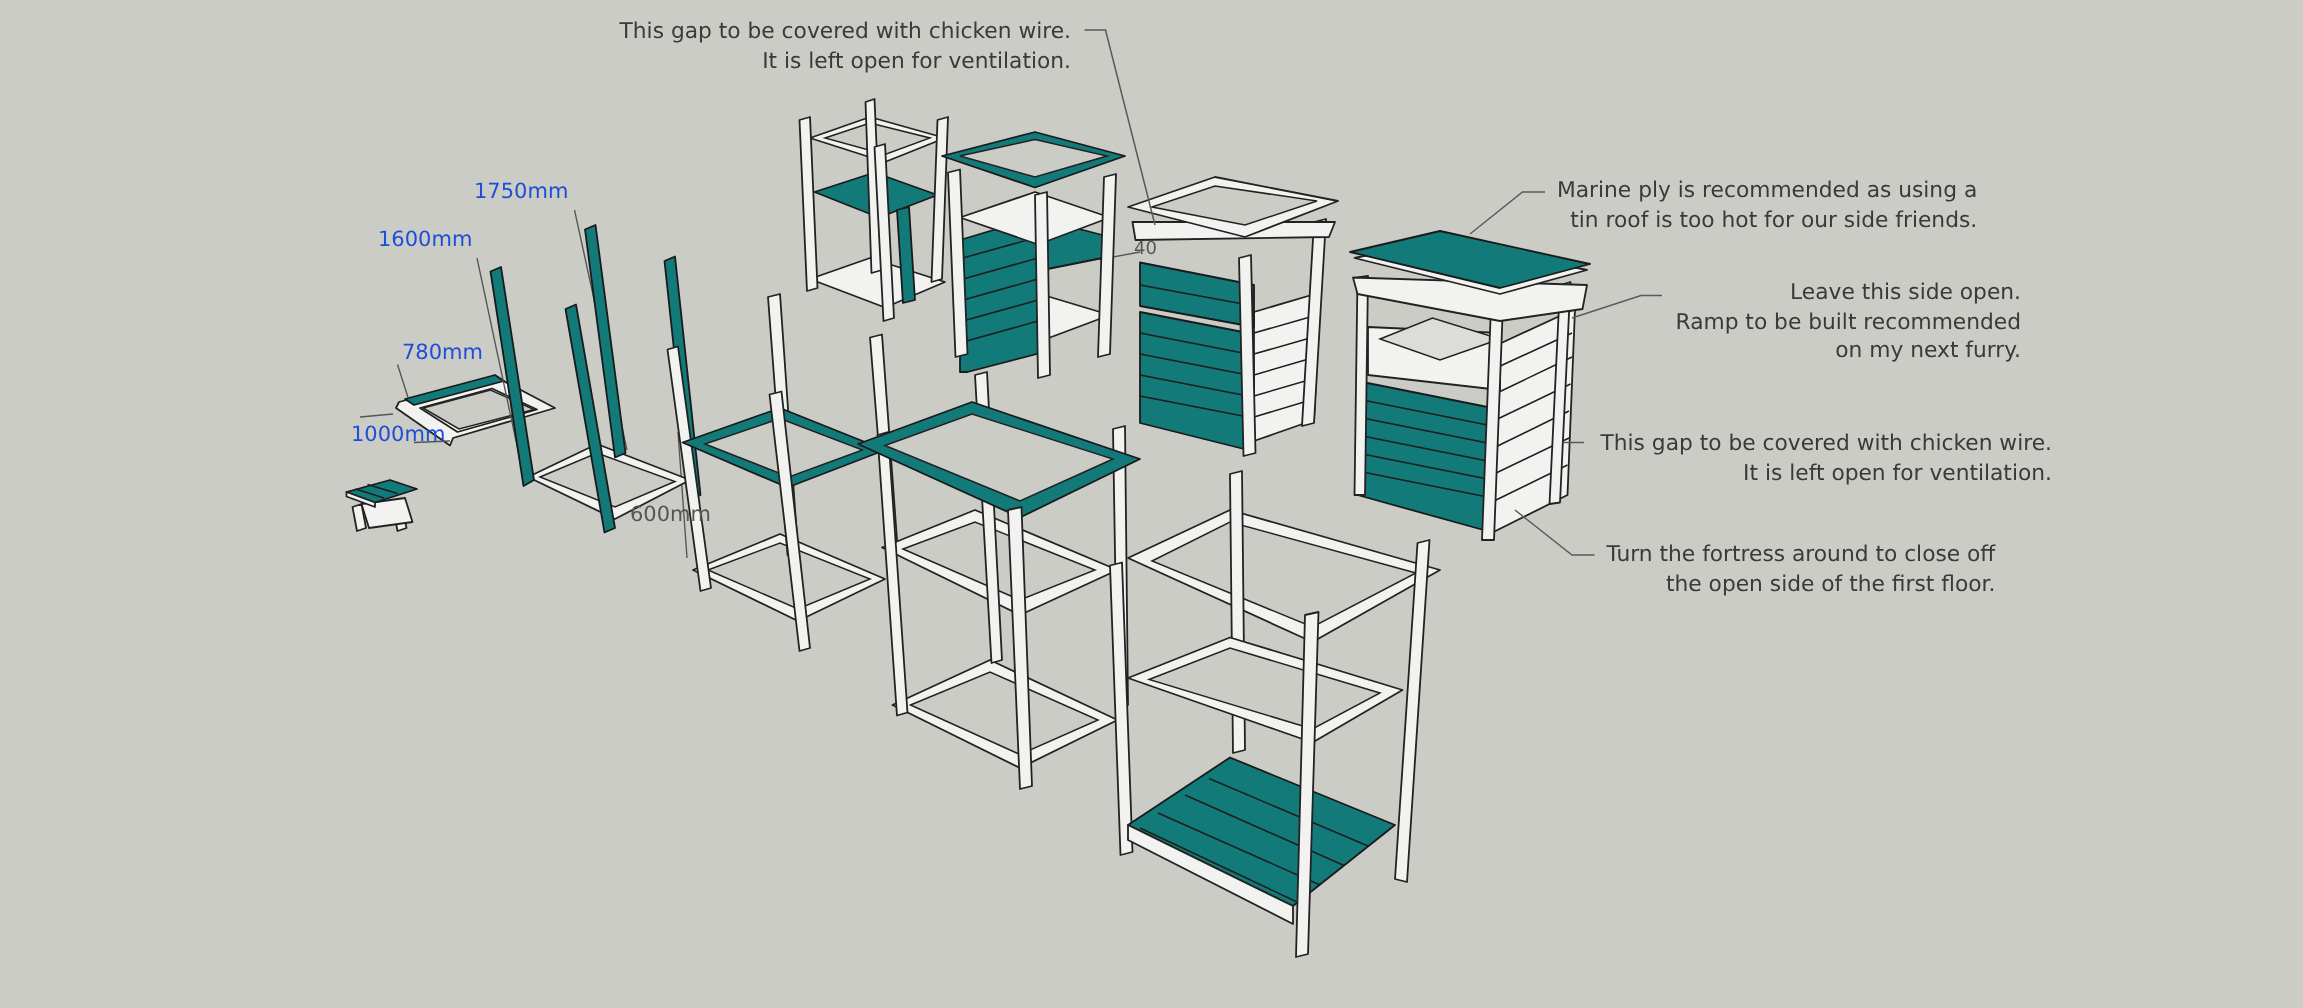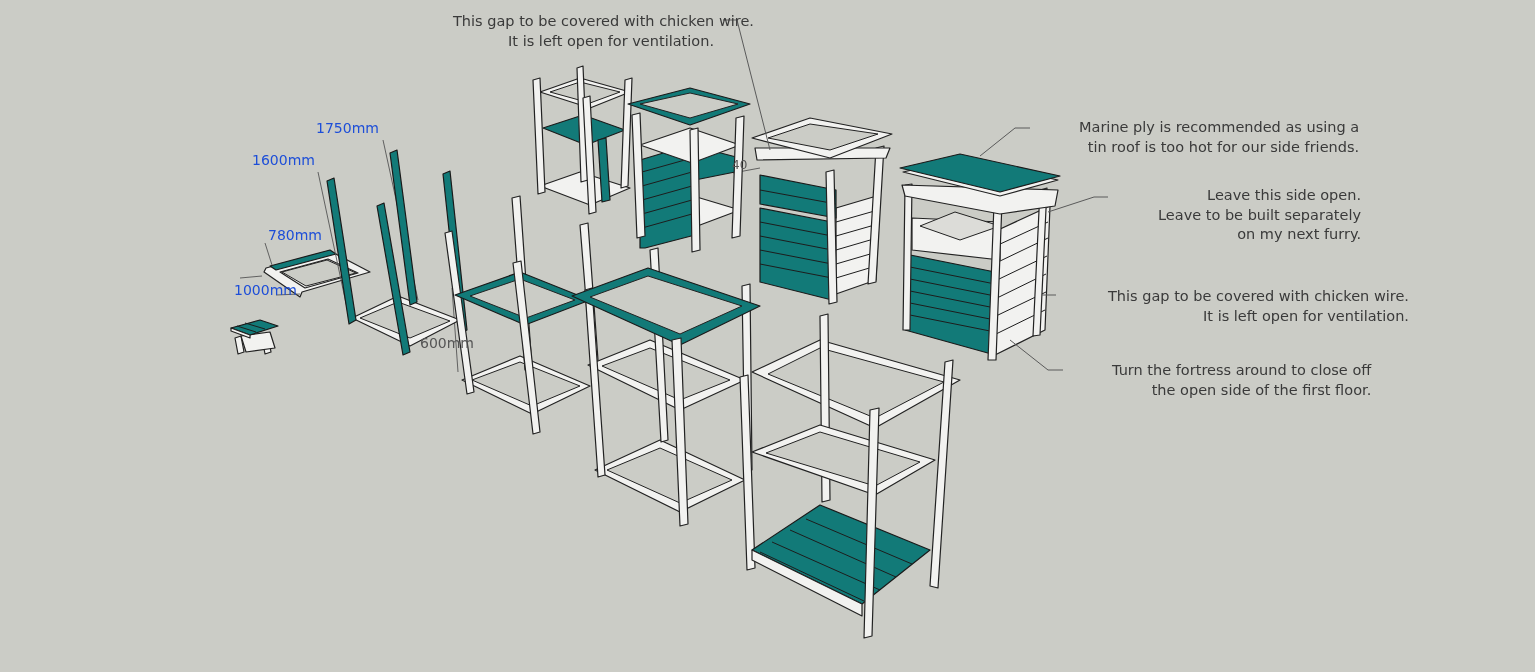--- a/index.html
+++ b/index.html
@@ -1,19 +1,19 @@
 <!DOCTYPE html>
 <html><head>
 <meta charset="utf-8">
 <style>
   html,body{margin:0;padding:0;}
   body{width:1535px;height:672px;background:#cbccc6;overflow:hidden;position:relative;font-family:"DejaVu Sans","Liberation Sans",sans-serif;}
   #canvas{position:absolute;left:0;top:0;width:1535px;height:672px;}
   .note{position:absolute;font-size:14.5px;line-height:19.5px;color:#3a3a3a;white-space:nowrap;text-align:right;}
-  .note span{display:block;margin-left:41px;}
+  .note span{display:block;}
   .note.right{text-align:right;}
   .dim{position:absolute;font-size:14px;color:#1d4ed8;white-space:nowrap;}
   .post{fill:#f2f2f0;stroke:#222;stroke-width:1.2;stroke-linejoin:round;}
   .tealp{fill:#127a78;stroke:#1a1a1a;stroke-width:1.2;stroke-linejoin:round;}
   .slat{stroke:#1d1d1d;stroke-width:1;}
   .lead{fill:none;stroke:#5a5a5a;stroke-width:1;}
   .dimline{fill:none;stroke:#555;stroke-width:0.9;}
 </style>
 </head>
 <body>
@@ -190,35 +190,35 @@
     <path class="lead" d="M1056,295 L1042,295"></path>
     <path class="lead" d="M1063,370 L1048,370 L1010,340"></path>
   </g>
 </svg>
 
 <div class="dim" style="left:316px;top:120px;">1750mm</div>
 <div class="dim" style="left:252px;top:152px;">1600mm</div>
 <div class="dim" style="left:268px;top:227px;">780mm</div>
 <div class="dim" style="left:234px;top:282px;">1000mm</div>
 <div class="dim" style="left:420px;top:335px;color:#555;">600mm</div>
-<div class="dim" style="left:732px;top:158px;font-size:12px;color:#555;text-align:center;">40</div>
+<div class="dim" style="left:756px;top:158px;font-size:12px;color:#555;text-align:center;">40</div>
 
 <div class="note right" style="left:412px;top:12px;width:302px;">
   <span>This gap to be covered with chicken wire.</span>
   <span>It is left open for ventilation.</span>
 </div>
 
 <div class="note" style="left:1038px;top:118px;">
   <span>Marine ply is recommended as using a</span>
   <span>tin roof is too hot for our side friends.</span>
 </div>
 
 <div class="note" style="left:1117px;top:186px;">
   <span>Leave this side open.</span>
-  <span>Leave to be built separately</span>
+  <span>Ramp to be built recommended</span>
   <span>on my next furry.</span>
 </div>
 
 <div class="note" style="left:1067px;top:287px;">
   <span>This gap to be covered with chicken wire.</span>
   <span>It is left open for ventilation.</span>
 </div>
 
 <div class="note" style="left:1071px;top:361px;">
   <span>Turn the fortress around to close off</span>

